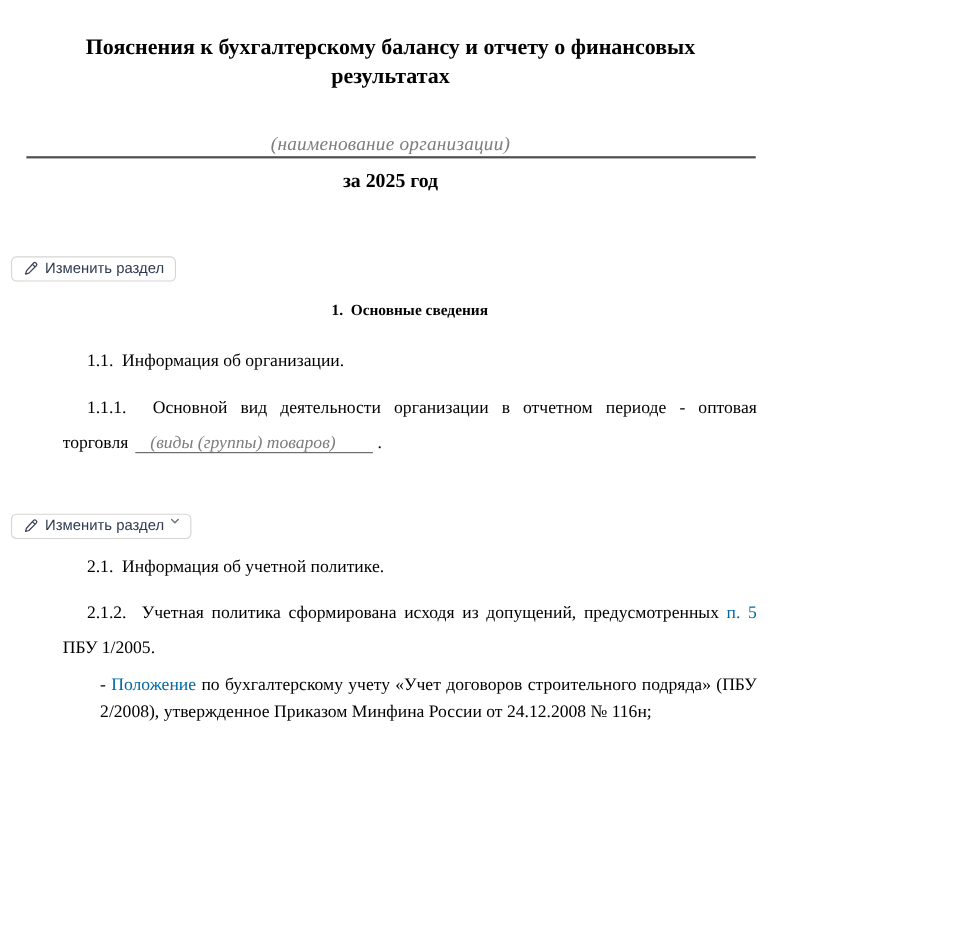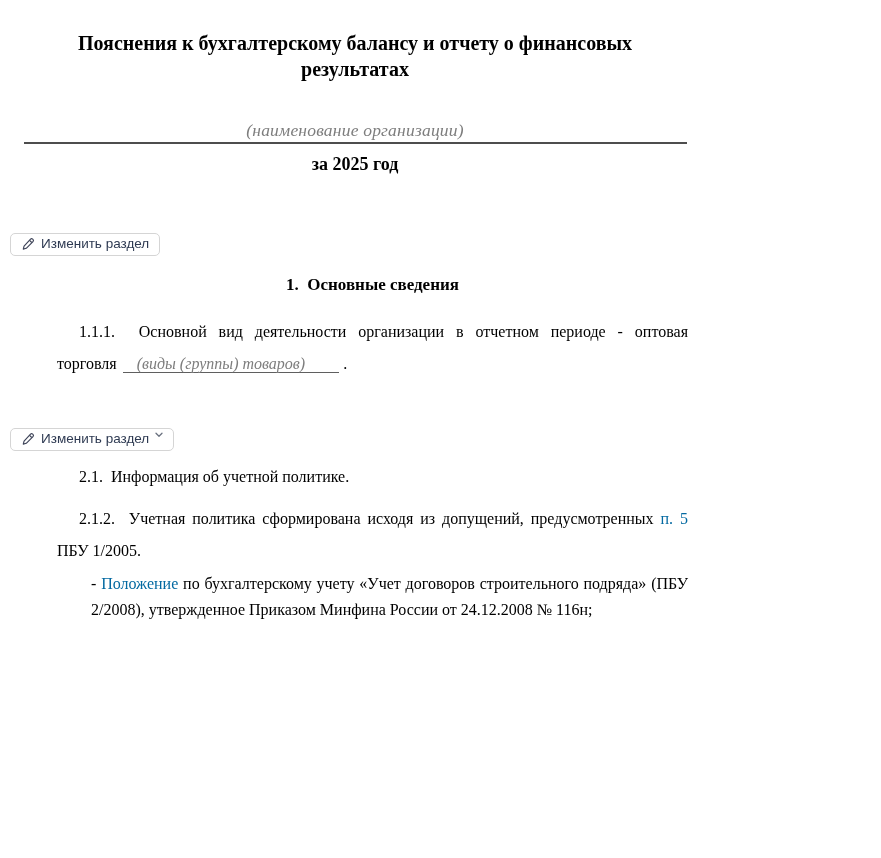--- a/index.html
+++ b/index.html
@@ -62,21 +62,21 @@
     box-sizing: border-box;
     cursor: pointer;
     line-height: 1;
   }
   .edit-btn .icon { display: inline-flex; align-items: center; }
 
   
   .doc { padding: 0 22px 0 57px; }
   .section-heading {
     text-align: center;
-    font-size: 17px;
+    font-size: 14px;
     font-weight: bold;
     line-height: 1.3;
     margin: 18px 0 20px 0;
   }
   .para {
     margin: 10px 0 0 0;
     line-height: 2;
     text-align: justify;
     text-indent: 22px;
   }
@@ -116,20 +116,21 @@
           <path d="M9.8 3.8l2.5 2.5" stroke="#3c4257" stroke-width="1.3"></path>
         </svg>
       </span>
       <span>Изменить раздел</span>
     </button>
   </div>
 
   <div class="doc">
     <h2 class="section-heading">1.&nbsp; Основные сведения</h2>
 
+    <p class="para">1.1.&nbsp; Информация об организации.</p>
 
     <p class="para"><span>1.1.1.&nbsp; Основной вид деятельности организации в отчетном периоде - оптовая торговля</span><span class="blank blank-wide">(виды (группы) товаров)</span> <span>.</span></p>
   </div>
 
   <div class="btn-row btn-row-2">
     <button class="edit-btn">
       <span class="icon">
         <svg width="14" height="14" viewBox="0 0 16 16" fill="none">
           <path d="M10.9 2.4a1.7 1.7 0 0 1 2.4 0l.4.4a1.7 1.7 0 0 1 0 2.4L6 12.9l-3.4 1 .9-3.4z" stroke="#3c4257" stroke-width="1.3" stroke-linejoin="round"></path>
           <path d="M9.8 3.8l2.5 2.5" stroke="#3c4257" stroke-width="1.3"></path>

